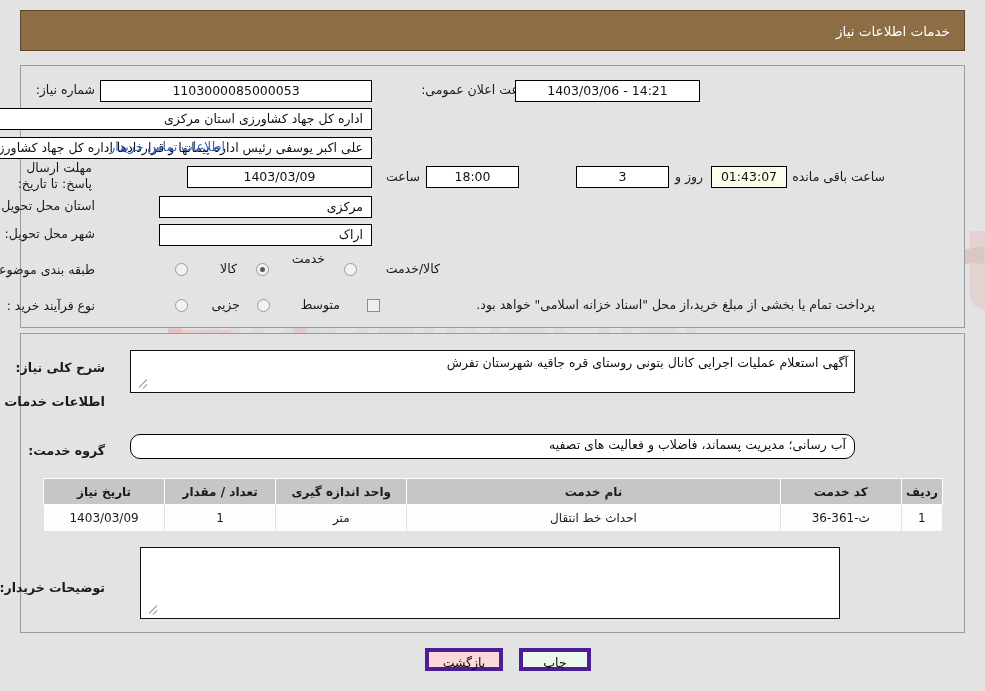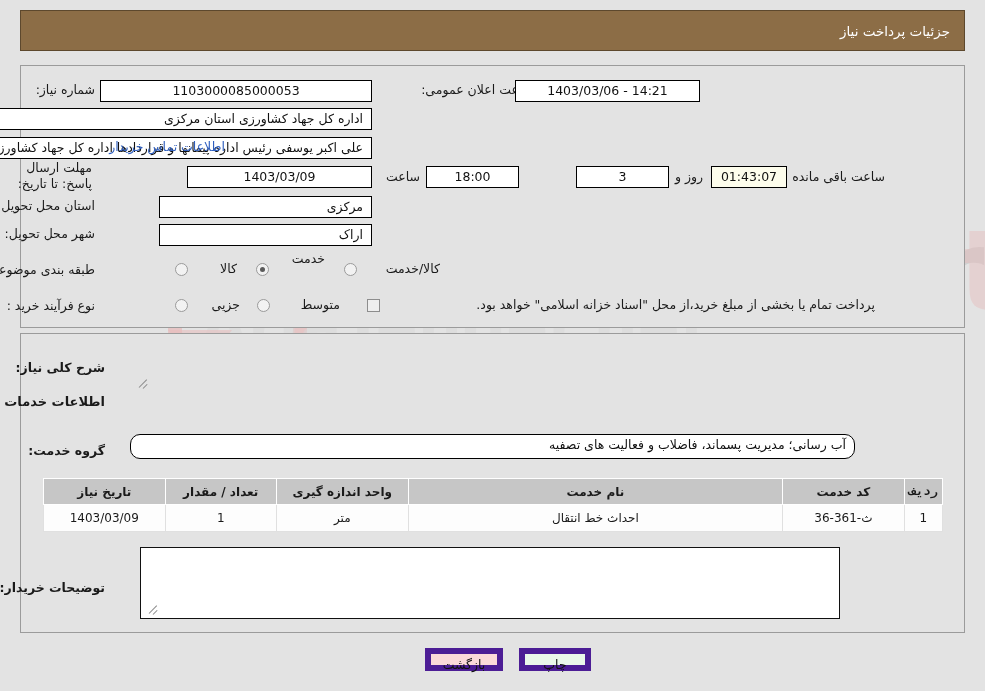--- a/index.html
+++ b/index.html
@@ -181,31 +181,31 @@
   }
   .tbl td {
     background: #fdfdfd;
     border: 1px solid #e0e0e0;
     color: #1a1a1a;
     height: 27px;
     text-align: center;
     font-size: 12px;
     padding: 0 4px;
   }
-  .c-radif { width: 34px; font-family: Liberation Mono, monospace; }
+  .c-radif { width: 34px; }
   .c-code  { width: 120px; }
   .c-name  { width: 370px; }
   .c-unit  { width: 130px; }
   .c-qty   { width: 110px; }
   .c-date  { width: 120px; }
 
   
   .btn {
     position: absolute;
-    border: 6px solid #4c1d95;
+    border: 4px solid #4c1d95;
     font-size: 12.5px;
     color: #111111;
     text-align: center;
     line-height: 21px;
     height: 23px;
     cursor: pointer;
     z-index: 14;
   }
   #btn-print { left: 519px; top: 648px; width: 72px; background: #eaf7ea; }
   #btn-back  { left: 425px; top: 648px; width: 78px; background: #fbd9d9; }
@@ -221,21 +221,21 @@
     <path d="M207 285 L233 315 L283 247" fill="none" stroke="#e7bcbc" stroke-width="16" opacity="0.75" stroke-linecap="round" stroke-linejoin="round"></path>
 
     <text x="300" y="310" font-family="'DejaVu Sans','Liberation Sans',sans-serif" font-size="112" font-weight="bold" fill="#c2c2c2" opacity="0.55" direction="ltr">AriaTender</text>
     <text x="760" y="310" font-family="'DejaVu Sans','Liberation Sans',sans-serif" font-size="112" font-weight="bold" fill="#e7bcbc" opacity="0.45" direction="ltr">.net</text>
 
     <text x="200" y="348" font-family="'DejaVu Sans','Liberation Sans',sans-serif" font-size="62" font-weight="bold" fill="#d8d8d8" opacity="0.5" direction="ltr">AriaTender.net</text>
     <path d="M168 330 L200 370 L232 330 Z" fill="#e7bcbc" opacity="0.55"></path>
   </svg>
 
   <div class="titlebar">
-    <span>جزئیات پرداخت نیاز</span>
+    <span>خدمات اطلاعات نیاز</span>
   </div>
 
   <div class="panel" id="panel-top"></div>
 
   <div class="lbl" style="right:890px; top:82px;">شماره نیاز:</div>
   <div class="fld" style="right:613px; top:80px; width:272px; height:22px;">1103000085000053</div>
   <div class="lbl" style="right:413px; top:82px;">تاریخ و ساعت اعلان عمومی:</div>
   <div class="fld" style="right:285px; top:80px; width:185px; height:22px;">14:21 - 1403/03/06</div>
 
   <div class="lbl" style="right:890px; top:110px;">نام دستگاه خریدار:</div>
@@ -272,20 +272,21 @@
   <div class="radio" style="right:797px; top:299px;"></div>
   <div class="rlbl" style="right:745px; top:297px;">جزیی</div>
   <div class="radio" style="right:715px; top:299px;"></div>
   <div class="rlbl" style="right:645px; top:297px;">متوسط</div>
   <div class="chk" style="right:605px; top:299px;"></div>
   <div class="lbl" style="right:110px; top:297px;">پرداخت تمام یا بخشی از مبلغ خرید،از محل "اسناد خزانه اسلامی" خواهد بود.</div>
 
   <div class="panel" id="panel-bottom"></div>
 
   <div class="lbl bold" style="right:880px; top:360px;">شرح کلی نیاز:</div>
+  <div class="ta" style="right:130px; top:350px; width:725px; height:43px;">آگهی استعلام عملیات اجرایی کانال بتونی روستای قره جاقیه شهرستان تفرش</div>
   <div class="grip" style="right:834px; top:378px;"></div>
 
   <div class="sechead" style="right:880px; top:394px;">اطلاعات خدمات مورد نیاز</div>
 
   <div class="lbl bold" style="right:880px; top:443px;">گروه خدمت:</div>
   <div class="fld rightal" style="right:130px; top:434px; width:725px; height:25px;border-radius:10px;">آب رسانی؛ مدیریت پسماند، فاضلاب و فعالیت های تصفیه</div>
 
   <table class="tbl">
     <thead>
       <tr>

